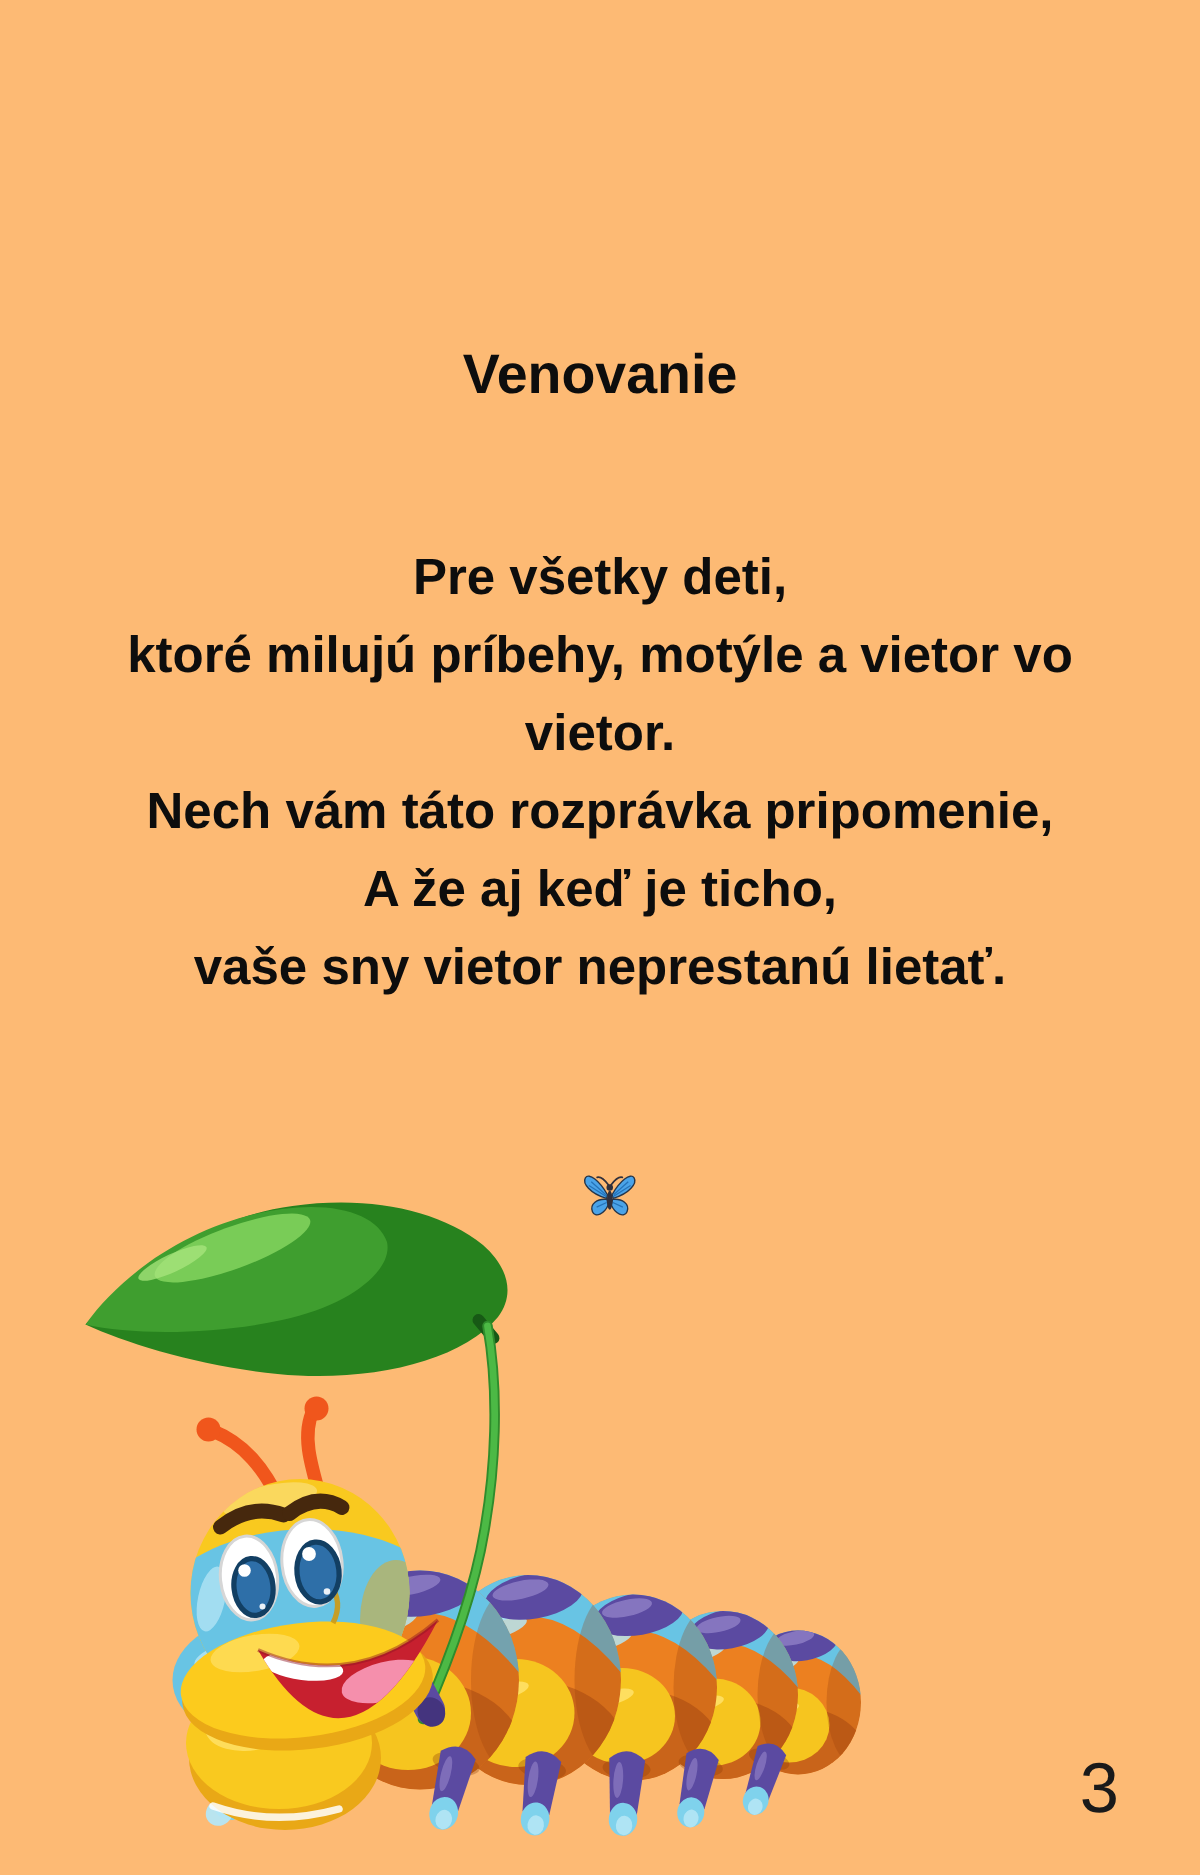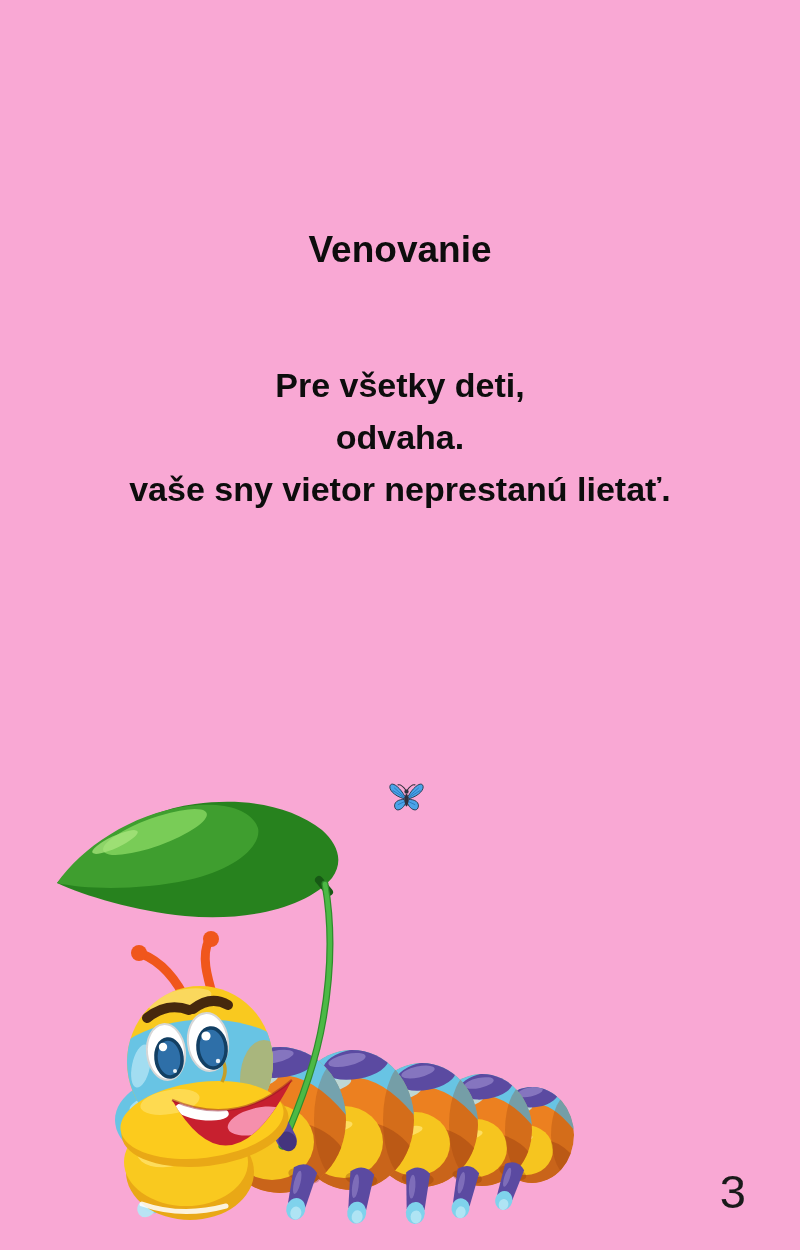--- a/index.html
+++ b/index.html
@@ -1,18 +1,18 @@
 <!DOCTYPE html>
 <html style="--text: #0d0d0d; --leaf_dark: #27821e; --leaf_mid: #3f9e2f; --leaf_light: #7fd05c; --leaf_lighter: #a9e57e; --stem: #4cb945; --stem_dark: #2f8c2c; --orange: #ec8020; --orange_dark: #c9641a; --yellow: #f6c51f; --yellow_bright: #ffe066; --blue: #68c4e4; --blue_light: #b5e6f5; --purple: #5b4aa1; --purple_dark: #44347e; --purple_light: #8a7ac2; --leg_blue: #7fd2ec; --antenna: #f0561c; --head_yellow: #f9c91f; --gold: #e9a816; --muzzle_yellow: #fccb1d; --brow: #46280d; --pupil: #2e6fa8; --pupil_rim: #123f63; --mouth_red: #c7202f; --tongue: #f58fac; --butterfly_blue: #4aa3e8;"><head>
 <meta charset="utf-8">
 <style>
   html,body{margin:0;padding:0;background:#ffffff;}
   .page{
     position:relative;width:800px;height:1250px;margin:0 auto;
-    background:#f9a8d4;overflow:hidden;
+    background:#fdba74;overflow:hidden;
     font-family:"Liberation Sans",sans-serif;color:var(--text,#0d0d0d);
   }
   .title{
     position:absolute;top:203px;left:0;width:100%;text-align:center;
     font-size:37px;font-weight:700;line-height:1.2;color:var(--text,#0d0d0d);
   }
   .dedication{
     position:absolute;top:359px;left:0;width:100%;text-align:center;
     font-size:34px;font-weight:700;line-height:52px;color:var(--text,#0d0d0d);
   }
@@ -53,21 +53,24 @@
 </style>
 </head>
 <body>
 
 <div class="page">
 
   <h1 class="title">Venovanie</h1>
 
   <div class="dedication">
     <div class="line">Pre všetky deti,</div>
-    <div class="line">odvaha.</div>
+    <div class="line">ktoré milujú príbehy, motýle a vietor vo</div>
+    <div class="line">vietor.</div>
+    <div class="line">Nech vám táto rozprávka pripomenie,</div>
+    <div class="line">A že aj keď je ticho,</div>
     <div class="line">vaše sny vietor neprestanú lietať.</div>
   </div>
 
   <svg class="butterfly" viewBox="0 0 36 38">
     <path class="c-bwing" d="M 16.5 19.5 C 11.5 10.5, 4.5 5, 2.2 8.5 C 0.2 12, 5 18.5, 15.8 21.8 Z"></path>
     <path class="c-bwing" d="M 19.5 19.5 C 24.5 10.5, 31.5 5, 33.8 8.5 C 35.8 12, 31 18.5, 20.2 21.8 Z"></path>
     <path class="c-bwing" d="M 16.2 22.5 C 10 21.8, 4.8 25.5, 6.8 30.5 C 8.6 34.8, 14.6 31.8, 17 26.2 Z"></path>
     <path class="c-bwing" d="M 19.8 22.5 C 26 21.8, 31.2 25.5, 29.2 30.5 C 27.4 34.8, 21.4 31.8, 19 26.2 Z"></path>
     <path d="M 15.5 19.5 L 6 11 M 16.2 21 L 4.5 13.5 M 20.5 19.5 L 30 11 M 19.8 21 L 31.5 13.5 M 16 24.5 L 9.5 27.5 M 20 24.5 L 26.5 27.5" stroke="#1c66ad" stroke-width=".8" opacity=".8" fill="none"></path>
     <ellipse cx="18" cy="23" rx="1.8" ry="6.2" fill="#30303c"></ellipse>

